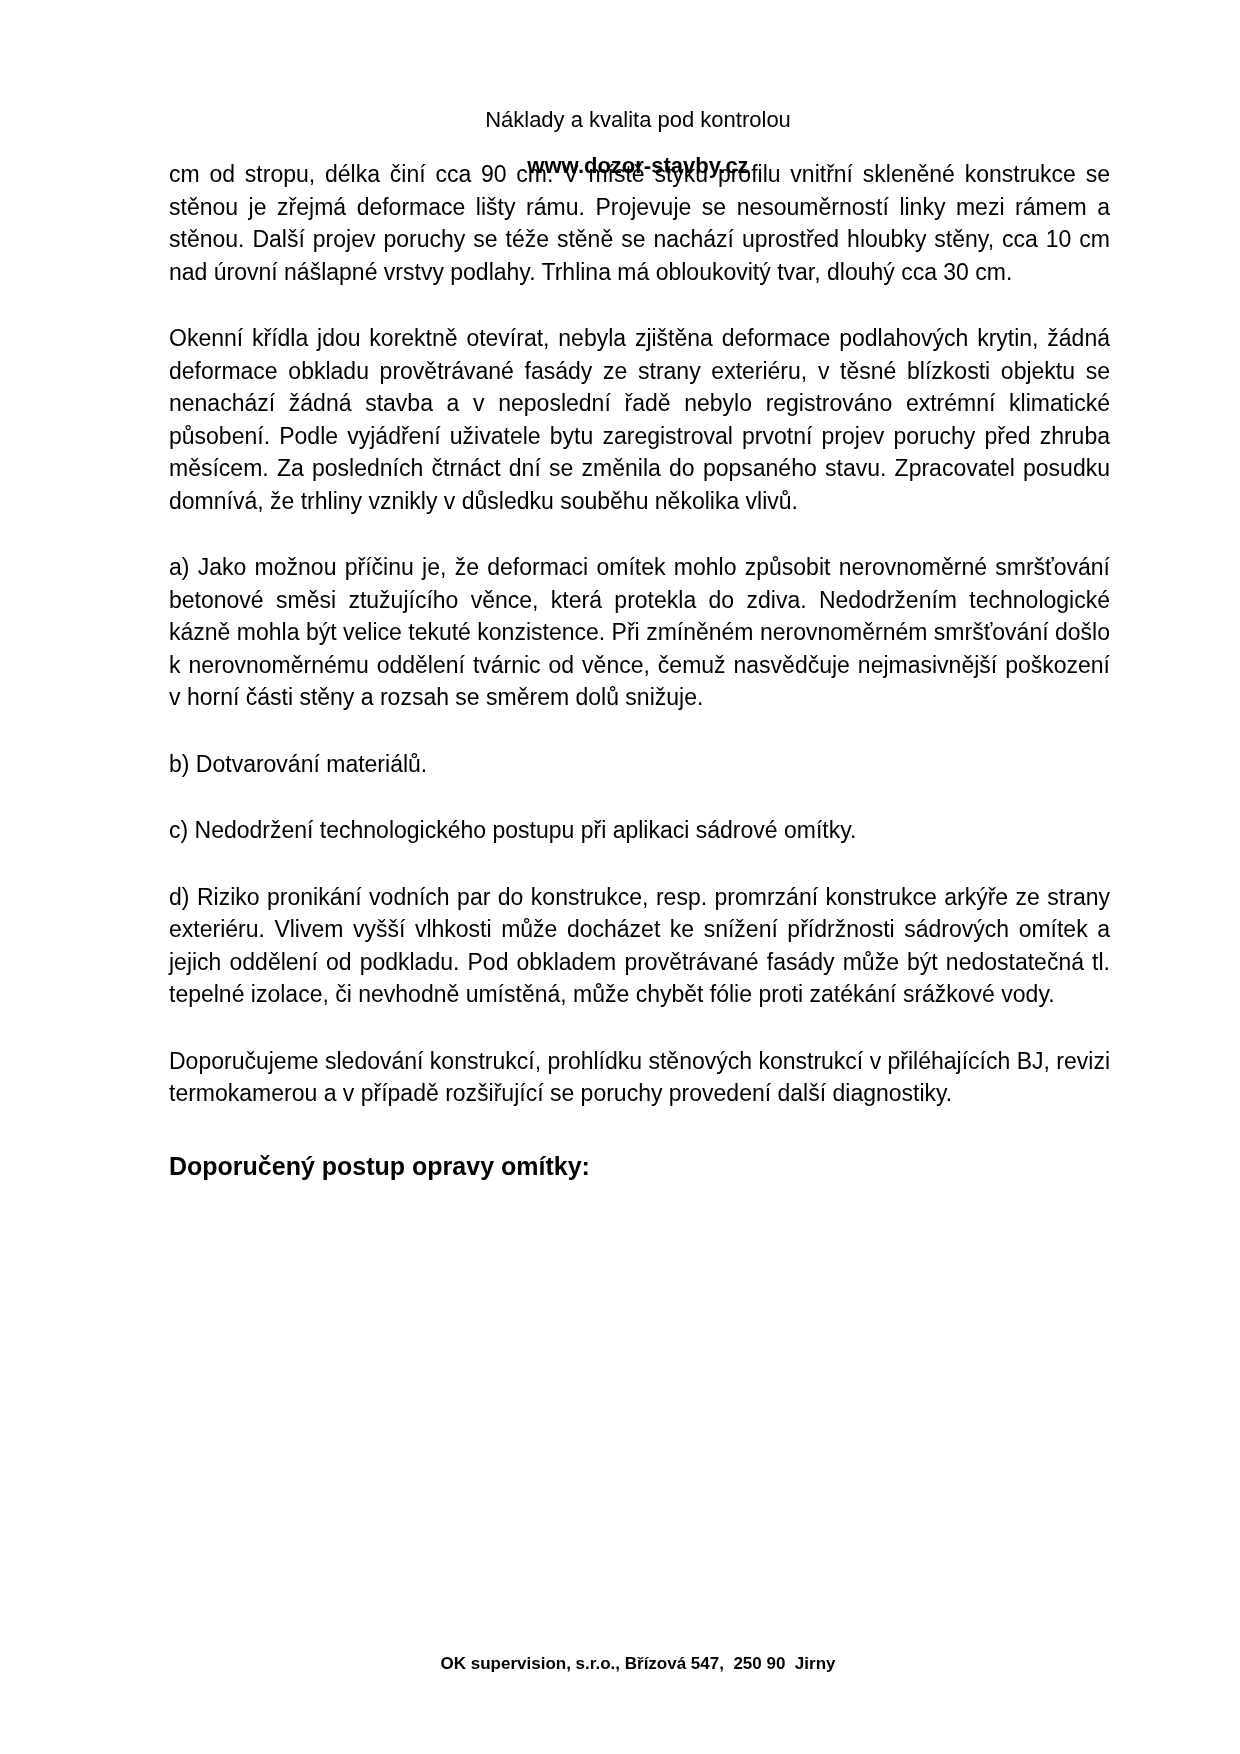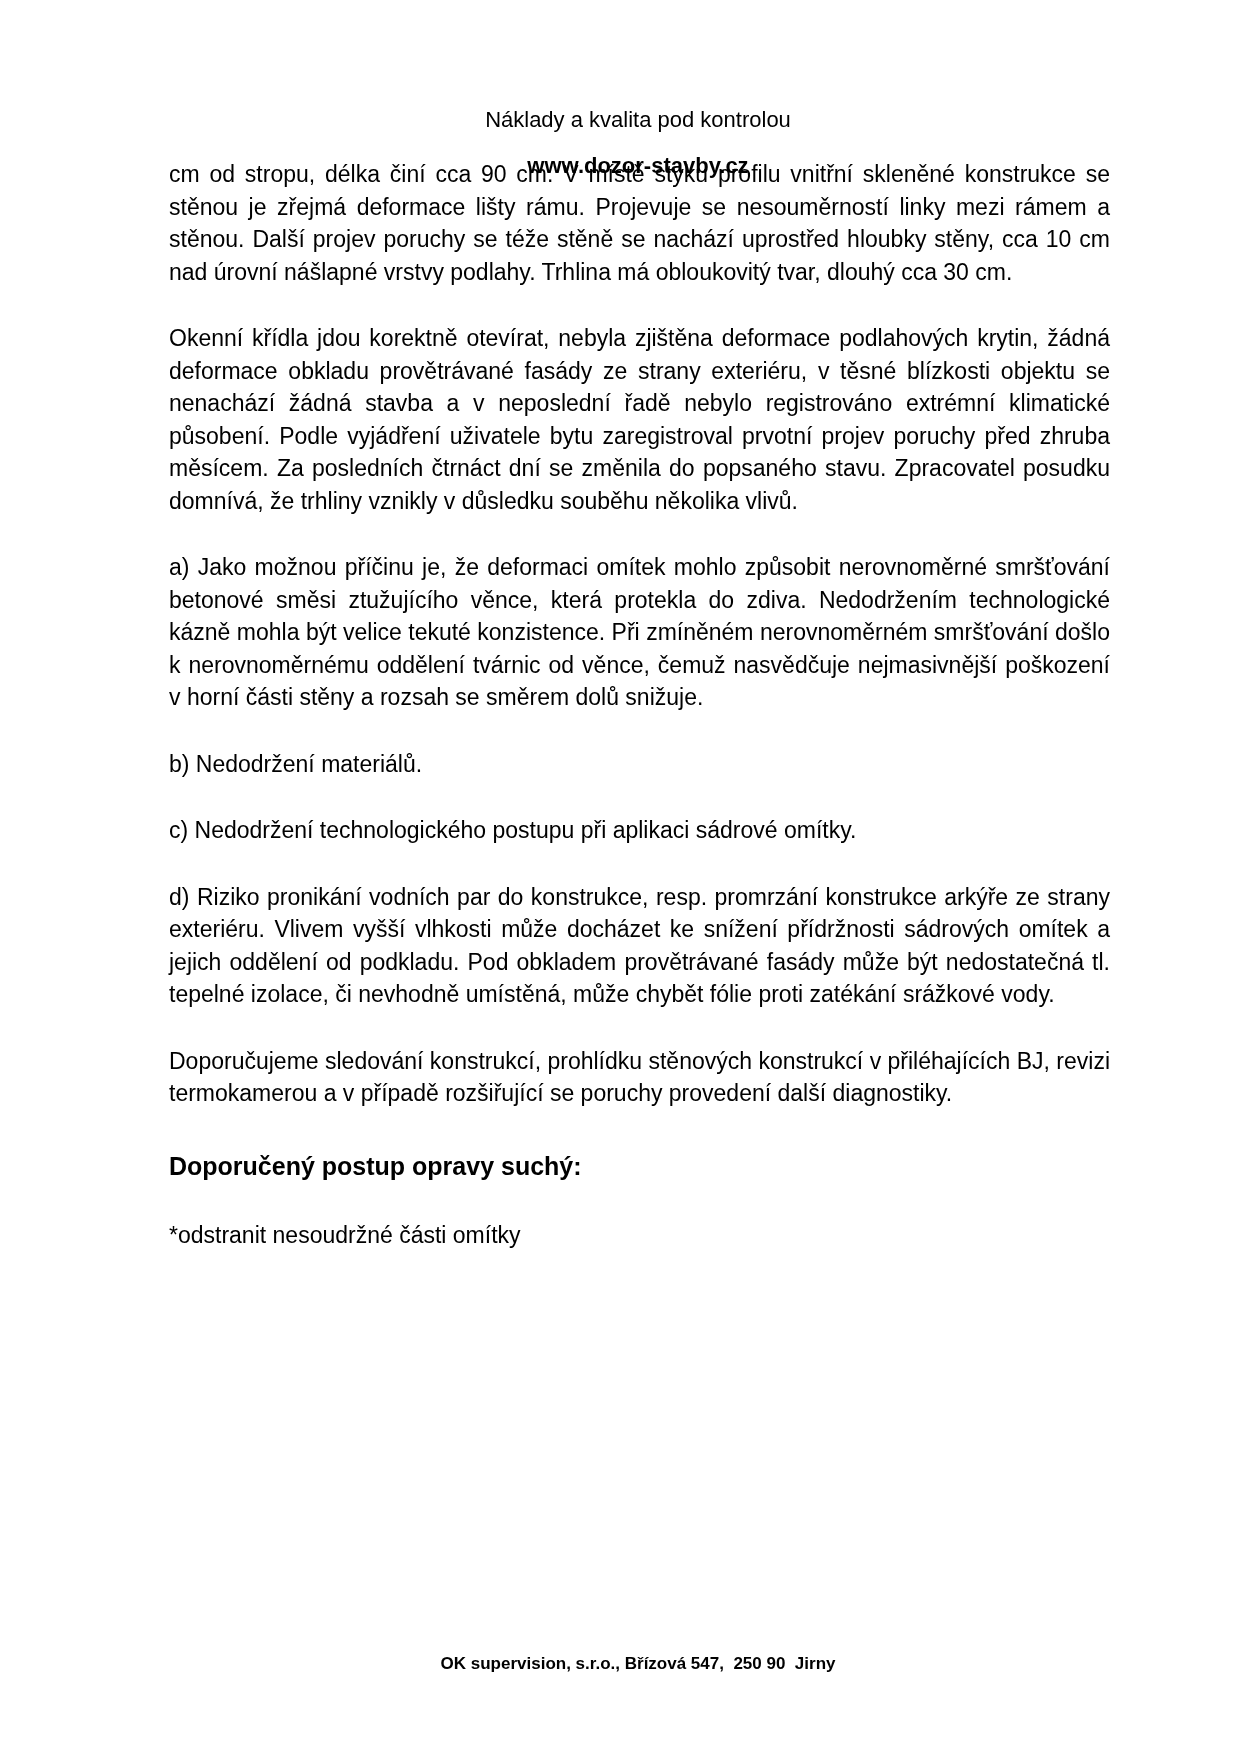--- a/index.html
+++ b/index.html
@@ -84,31 +84,30 @@
   </div>
 
   <div class="content">
 
     <div class="para">cm od stropu, délka činí cca 90 cm. V místě styku profilu vnitřní skleněné konstrukce se stěnou je zřejmá deformace lišty rámu. Projevuje se nesouměrností linky mezi rámem a stěnou. Další projev poruchy se téže stěně se nachází uprostřed hloubky stěny, cca 10 cm nad úrovní nášlapné vrstvy podlahy. Trhlina má obloukovitý tvar, dlouhý cca 30 cm.</div>
 
     <div class="para">Okenní křídla jdou korektně otevírat, nebyla zjištěna deformace podlahových krytin, žádná deformace obkladu provětrávané fasády  ze strany exteriéru, v těsné blízkosti objektu se nenachází žádná stavba a v neposlední řadě nebylo registrováno extrémní klimatické působení. Podle vyjádření uživatele bytu zaregistroval prvotní projev poruchy před zhruba měsícem. Za posledních čtrnáct dní se změnila do popsaného stavu. Zpracovatel posudku domnívá, že trhliny vznikly v důsledku souběhu několika vlivů.</div>
 
     <div class="para">a) Jako možnou příčinu je, že deformaci omítek mohlo způsobit nerovnoměrné smršťování betonové směsi ztužujícího věnce, která protekla do zdiva. Nedodržením technologické kázně mohla být velice tekuté konzistence. Při zmíněném nerovnoměrném smršťování došlo k nerovnoměrnému oddělení tvárnic od věnce, čemuž nasvědčuje nejmasivnější poškození v horní části stěny a rozsah se směrem dolů snižuje.</div>
 
-    <div class="para single">b) Nedodržení materiálů.</div>
+    <div class="para single">b) Dotvarování materiálů.</div>
 
     <div class="para single">c) Nedodržení technologického postupu při aplikaci sádrové omítky.</div>
 
     <div class="para">d) Riziko pronikání vodních par do konstrukce, resp. promrzání konstrukce arkýře ze strany exteriéru.  Vlivem vyšší vlhkosti může docházet ke snížení přídržnosti sádrových omítek a jejich oddělení od podkladu. Pod obkladem provětrávané fasády může být nedostatečná tl. tepelné izolace, či nevhodně umístěná, může chybět fólie proti zatékání srážkové vody.</div>
 
     <div class="para">Doporučujeme sledování konstrukcí, prohlídku stěnových konstrukcí v přiléhajících BJ, revizi termokamerou a v případě rozšiřující se poruchy provedení další diagnostiky.</div>
 
-    <div class="section-heading">Doporučený postup opravy suchý:</div>
+    <div class="section-heading">Doporučený postup opravy omítky:</div>
 
-    <div class="para single">*odstranit nesoudržné části omítky</div>
 
 
   </div>
 
   <div class="doc-footer">
     <div class="line">OK supervision, s.r.o., Břízová 547,  250 90  Jirny</div>
   </div>
 
 </div>
 

